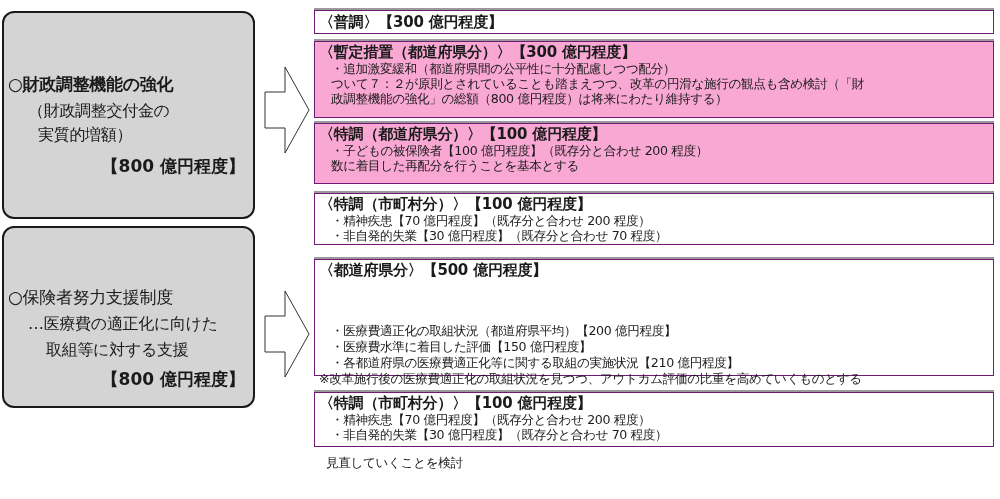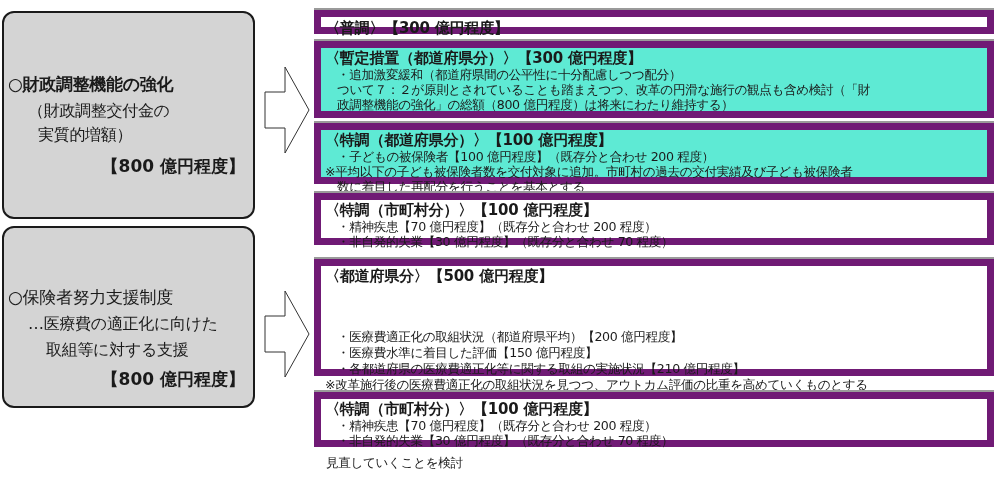--- a/index.html
+++ b/index.html
@@ -4,24 +4,24 @@
 <style>
   html, body { margin:0; padding:0; background:#ffffff; }
   body { width:1000px; height:499px; position:relative; overflow:hidden;
          font-family:"DejaVu Sans","Liberation Sans",sans-serif; color:#1a1a1a; }
   .left-box { position:absolute; left:2px; width:253px; background:#d4d4d4;
               border:2px solid #1a1a1a; border-radius:12px; box-sizing:border-box; }
   .lb-title { position:absolute; left:4px; font-size:17px; font-weight:bold; white-space:nowrap; letter-spacing:-0.3px; }
   .lb-line { position:absolute; font-size:16px; white-space:nowrap; letter-spacing:-0.3px; }
   .lb-amount { position:absolute; right:8px; font-size:17px; font-weight:bold; white-space:nowrap; }
   .arrow { position:absolute; left:264px; width:46px; height:88px; }
-  .rbox { position:absolute; left:314px; width:680px; border:7px solid #701a75; box-sizing:border-box;
+  .rbox { position:absolute; left:314px; width:680px; border:1px solid #701a75; box-sizing:border-box;
           padding:1px 4px 2px 4px; box-shadow: 0 -2px 0 #9a9a9a; }
   .rbox.white { background:#ffffff; }
-  .rbox.gray { background:#5eead4; }
+  .rbox.gray { background:#f9a8d4; }
   .rbox-title { font-size:15px; font-weight:bold; line-height:18px; white-space:nowrap; letter-spacing:-0.2px; }
   .rbox-line { font-size:12.6px; line-height:15px; white-space:nowrap; letter-spacing:-0.35px; }
   .rbox-line.ind { padding-left:12px; }
   .footnote { position:absolute; left:314px; top:455px; width:686px; font-size:12.6px; line-height:15px; letter-spacing:-0.35px; }
   .footnote div { white-space:nowrap; }
 </style>
 </head>
 <body>
 
 <div class="left-box" style="top:11px; height:208px;">
@@ -53,21 +53,20 @@
 <div class="rbox gray" style="top:41px; height:77px;">
   <div class="rbox-title">〈暫定措置（都道府県分）〉【300 億円程度】</div>
   <div class="rbox-line ind">・追加激変緩和（都道府県間の公平性に十分配慮しつつ配分）</div>
   <div class="rbox-line ind">ついて７：２が原則とされていることも踏まえつつ、改革の円滑な施行の観点も含め検討（「財</div>
   <div class="rbox-line ind">政調整機能の強化」の総額（800 億円程度）は将来にわたり維持する）</div>
 </div>
 
 <div class="rbox gray" style="top:123px; height:61px;">
   <div class="rbox-title">〈特調（都道府県分）〉【100 億円程度】</div>
   <div class="rbox-line ind">・子どもの被保険者【100 億円程度】（既存分と合わせ 200 程度）</div>
-  <div class="rbox-line">※平均以下の子ども被保険者数を交付対象に追加。市町村の過去の交付実績及び子ども被保険者</div>
   <div class="rbox-line ind">数に着目した再配分を行うことを基本とする</div>
 </div>
 
 <div class="rbox white" style="top:193px; height:52px;">
   <div class="rbox-title">〈特調（市町村分）〉【100 億円程度】</div>
   <div class="rbox-line ind">・精神疾患【70 億円程度】（既存分と合わせ 200 程度）</div>
   <div class="rbox-line ind">・非自発的失業【30 億円程度】（既存分と合わせ 70 程度）</div>
 </div>
 
 <div class="rbox white" style="top:259px; height:117px;">

